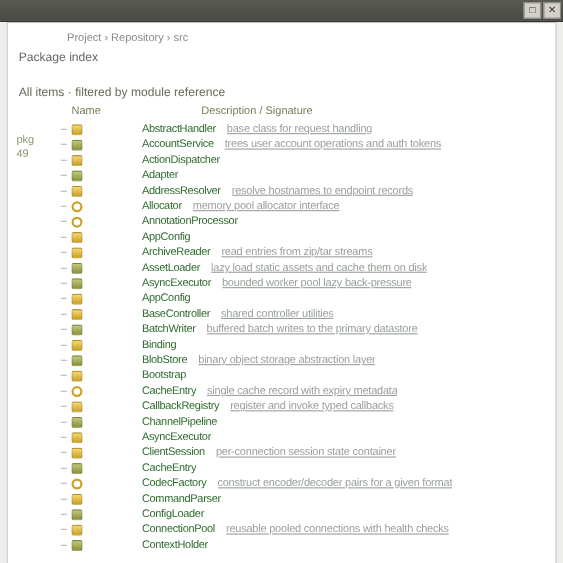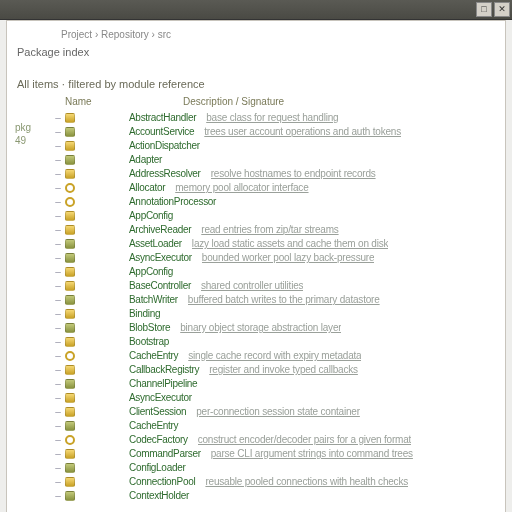--- a/index.html
+++ b/index.html
@@ -194,21 +194,20 @@
           <div class="row">
             <span class="dash">–</span>
             <span class="ico ico-ring"></span>
             <span class="name">CodecFactory</span>
             <span class="desc">construct encoder/decoder pairs for a given format</span>
           </div>
           <div class="row">
             <span class="dash">–</span>
             <span class="ico ico-gold"></span>
             <span class="name">CommandParser</span>
-            <span class="desc">parse CLI argument strings into command trees</span>
           </div>
           <div class="row">
             <span class="dash">–</span>
             <span class="ico ico-olive"></span>
             <span class="name">ConfigLoader</span>
             <span class="desc"></span>
           </div>
           <div class="row">
             <span class="dash">–</span>
             <span class="ico ico-gold"></span>

